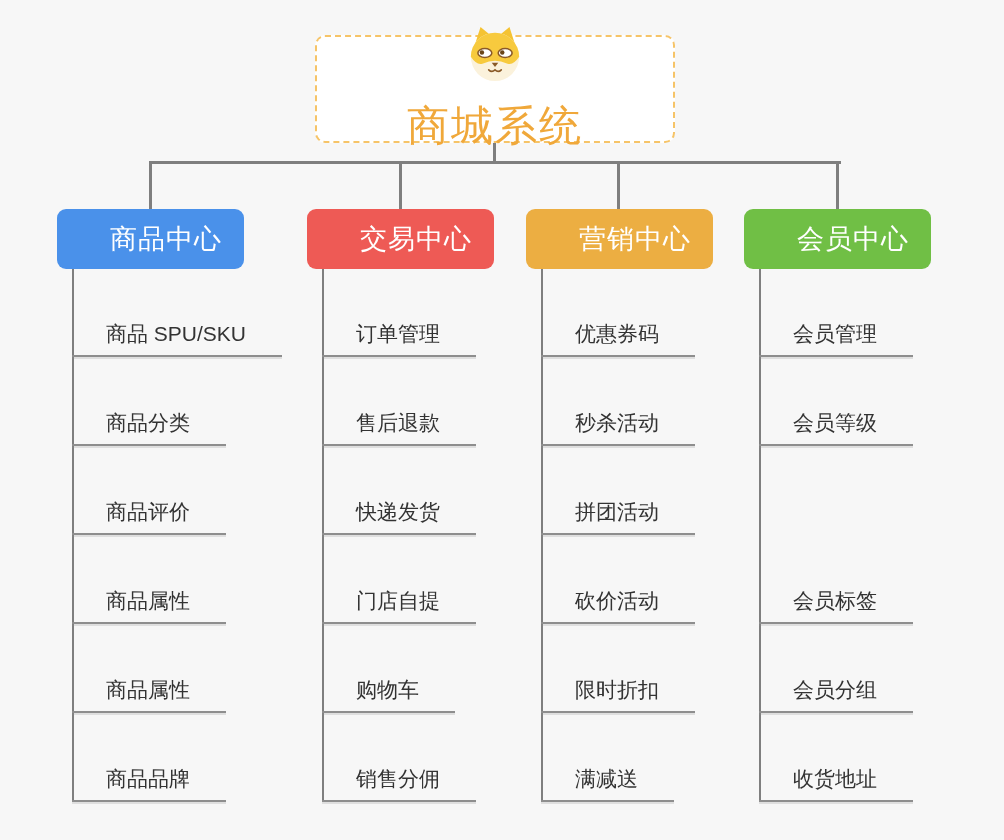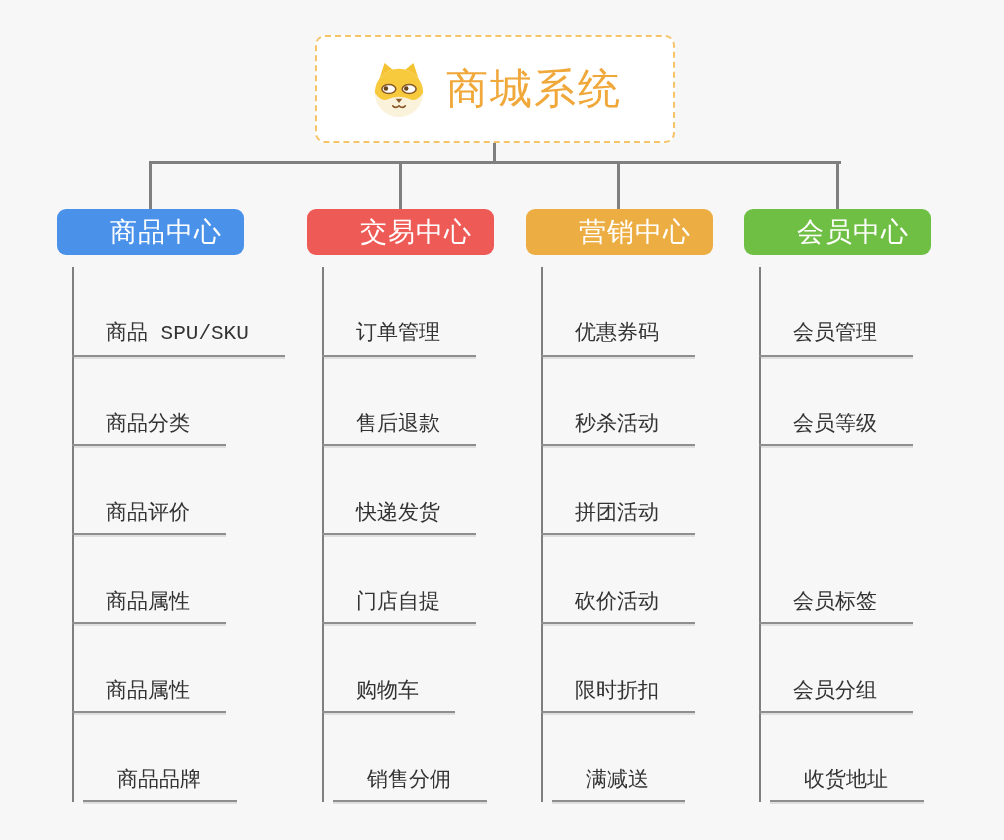--- a/index.html
+++ b/index.html
@@ -33,34 +33,35 @@
     left: 315px; top: 35px;
     width: 360px; height: 108px;
     background: #ffffff;
     border: 2px dashed #f6c468;
     border-radius: 10px;
     display: flex;
     align-items: center;
     justify-content: center;
     gap: 16px;
     z-index: 2;
+    flex-direction: column;
   }
   .root-title {
     font-size: 42px;
     letter-spacing: 2px;
     color: #f0a83a;
     white-space: nowrap;
   }
   .dog { width: 62px; height: 58px; display: inline-flex; }
 
   
   .branch-header {
     position: absolute;
     top: 209px;
-    width: 187px; height: 46px;
+    width: 187px; height: 60px;
     border-radius: 9px;
     display: flex;
     align-items: center;
     justify-content: center;
     color: #ffffff;
     font-size: 27px;
     letter-spacing: 1px;
     white-space: nowrap;
     z-index: 2;
     cursor: default;
@@ -80,26 +81,26 @@
     white-space: nowrap;
     padding: 0 36px 6px 34px;
     border-bottom: 2px solid #8e8e8e;
     box-shadow: 0 2px 0 rgba(140,140,140,0.22);
     z-index: 1;
   }
   .c1 { left: 72px; }
   .c2 { left: 322px; }
   .c3 { left: 541px; }
   .c4 { left: 759px; }
-  .r1 { top: 319px; font-family: Liberation Mono, monospace; }
+  .r1 { top: 319px; }
   .r2 { top: 408px; }
   .r3 { top: 497px; }
   .r4 { top: 586px; }
   .r5 { top: 675px; }
-  .r6 { top: 764px; margin-left: 11px; }
+  .r6 { top: 764px; }
 </style>
 </head>
 <body>
 
 <div class="canvas">
 
   <div class="line stem"></div>
   <div class="line bus"></div>
   <div class="line drop drop1"></div>
   <div class="line drop drop2"></div>

